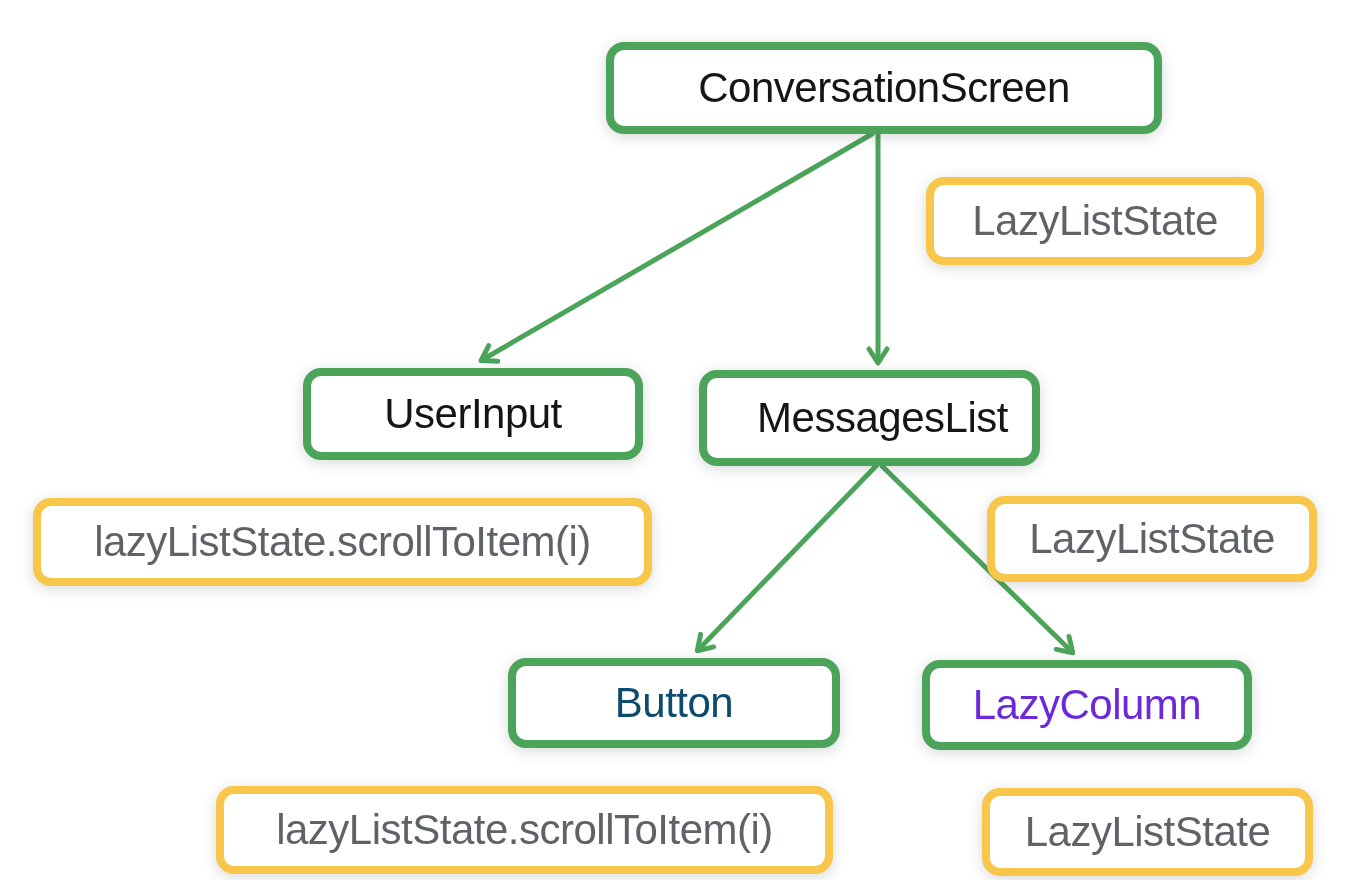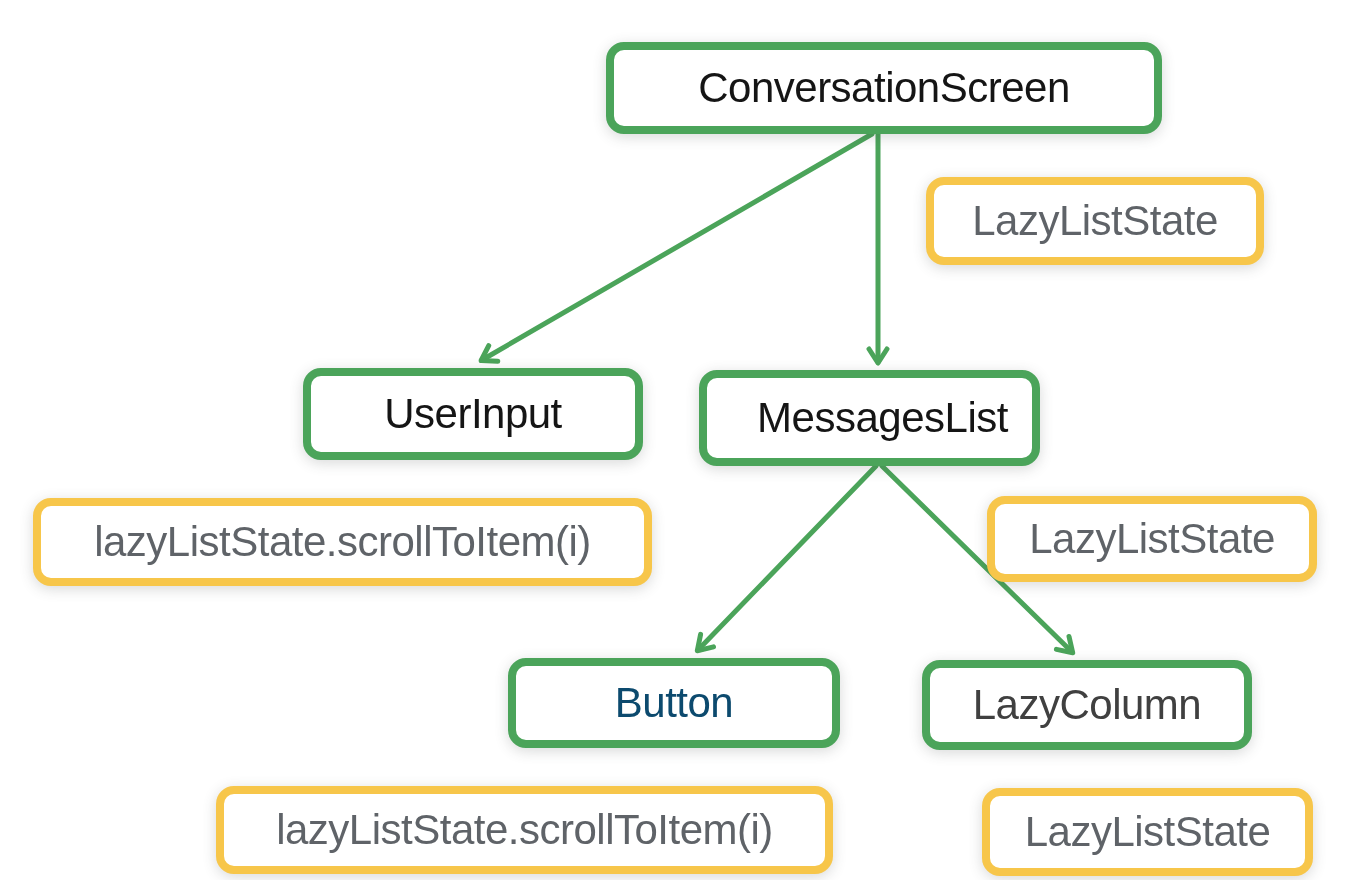--- a/index.html
+++ b/index.html
@@ -67,19 +67,19 @@
     </div>
     <div class="node state" style="left: 987px; top: 452px; width: 330px; height: 86px; border-color: rgb(247, 198, 74); color: rgb(95, 99, 104);">
       <span>LazyListState</span>
     </div>
     <div class="node component" style="left: 508px; top: 658px; width: 332px; height: 90px; border-color: rgb(75, 164, 90); color: #0c4a6e;">
       <span>Button</span>
     </div>
     <div class="node state" style="left: 216px; top: 742px; width: 617px; height: 88px; border-color: rgb(247, 198, 74); color: rgb(95, 99, 104);">
       <span>lazyListState.scrollToItem(i)</span>
     </div>
-    <div class="node component" style="left: 922px; top: 660px; width: 330px; height: 90px; border-color: rgb(75, 164, 90); color: #404040;">
+    <div class="node component" style="left: 922px; top: 660px; width: 330px; height: 90px; border-color: rgb(75, 164, 90); color: #6d28d9;">
       <span>LazyColumn</span>
     </div>
     <div class="node state" style="left: 982px; top: 744px; width: 331px; height: 88px; border-color: rgb(247, 198, 74); color: rgb(95, 99, 104);">
       <span>LazyListState</span>
     </div>
   </div>
 
 </body></html>

